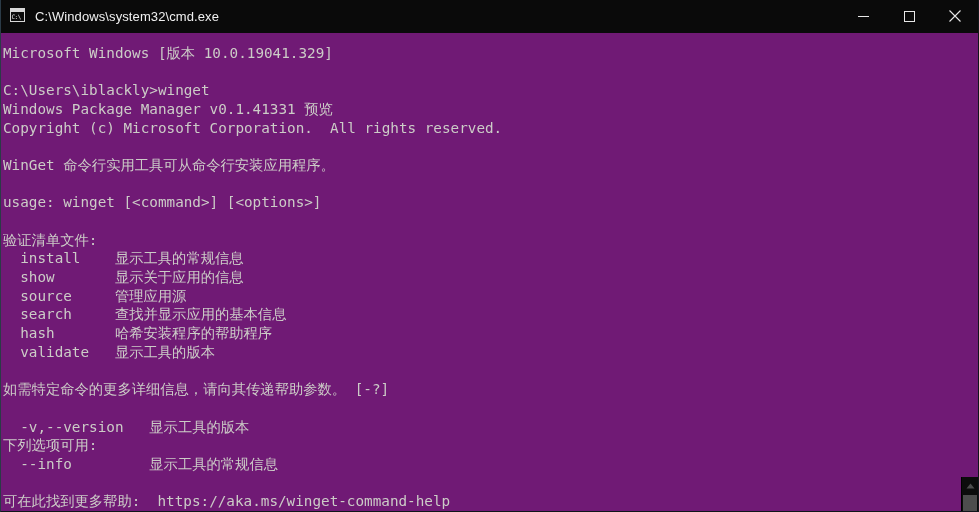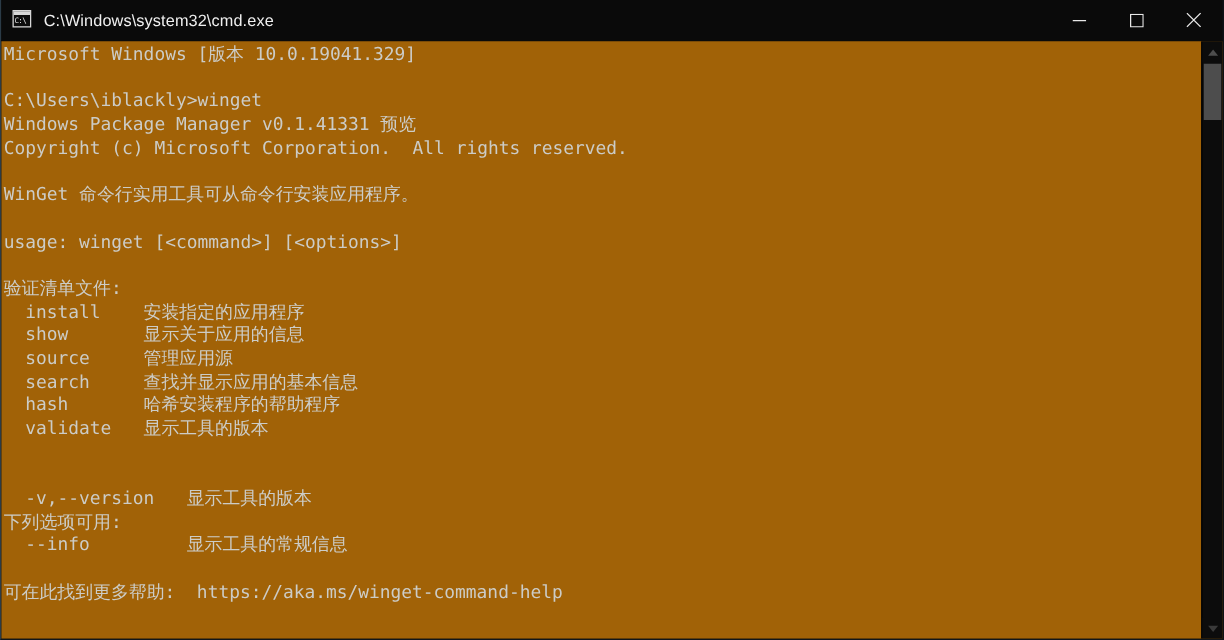--- a/index.html
+++ b/index.html
@@ -89,22 +89,23 @@
     align-items: center;
     justify-content: center;
   }
   .win-btn svg { display: block; }
 
   
   .console-area {
     flex: 1;
     display: flex;
     position: relative;
-    background: #a16207;
-    overflow: hidden;
+    background: #701a75;
+    overflow: hidden;
+    align-items: flex-end;
   }
   .console {
     flex: 1;
     padding: 2px 0 0 2px;
     overflow: hidden;
   }
   .line {
     font-family: "DejaVu Sans Mono", monospace;
     font-size: 14.3px;
     line-height: 18.7px;
@@ -190,27 +191,28 @@
       <div class="line blank"></div>
       <div class="line">C:\Users\iblackly&gt;winget</div>
       <div class="line">Windows Package Manager v0.1.41331 预览</div>
       <div class="line">Copyright (c) Microsoft Corporation.  All rights reserved.</div>
       <div class="line blank"></div>
       <div class="line">WinGet 命令行实用工具可从命令行安装应用程序。</div>
       <div class="line blank"></div>
       <div class="line">usage: winget [&lt;command&gt;] [&lt;options&gt;]</div>
       <div class="line blank"></div>
       <div class="line">验证清单文件:</div>
-      <div class="line">  install    安装指定的应用程序</div>
+      <div class="line">  install    显示工具的常规信息</div>
       <div class="line">  show       显示关于应用的信息</div>
       <div class="line">  source     管理应用源</div>
       <div class="line">  search     查找并显示应用的基本信息</div>
       <div class="line">  hash       哈希安装程序的帮助程序</div>
       <div class="line">  validate   显示工具的版本</div>
       <div class="line blank"></div>
+      <div class="line">如需特定命令的更多详细信息，请向其传递帮助参数。 [-?]</div>
       <div class="line blank"></div>
       <div class="line">  -v,--version   显示工具的版本</div>
       <div class="line">下列选项可用:</div>
       <div class="line">  --info         显示工具的常规信息</div>
       <div class="line blank"></div>
       <div class="line">可在此找到更多帮助:  https://aka.ms/winget-command-help</div>
 
     </div>
 
     <div class="scrollbar">

